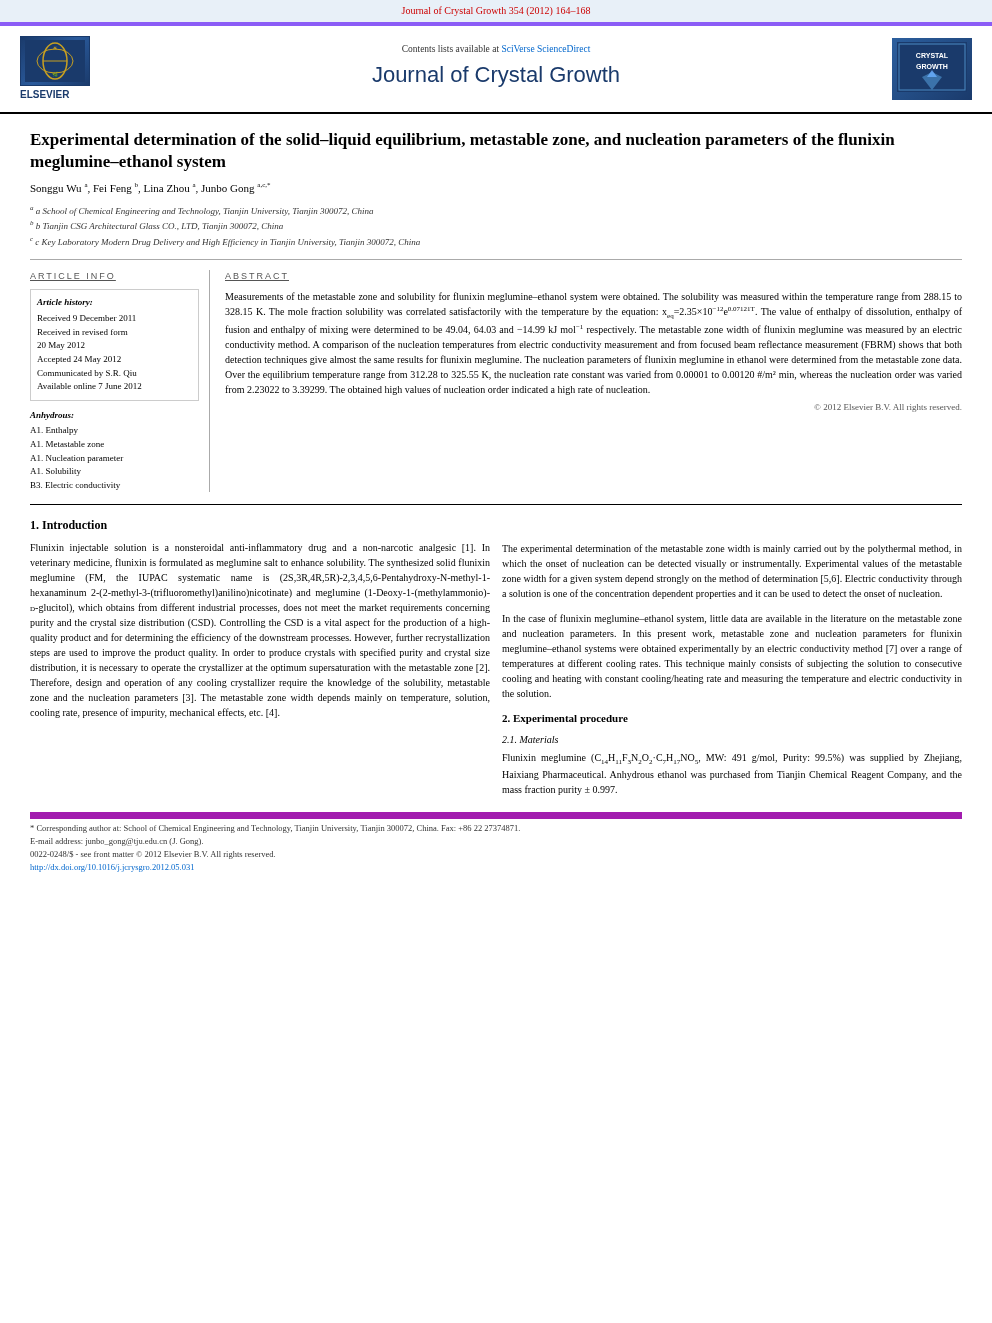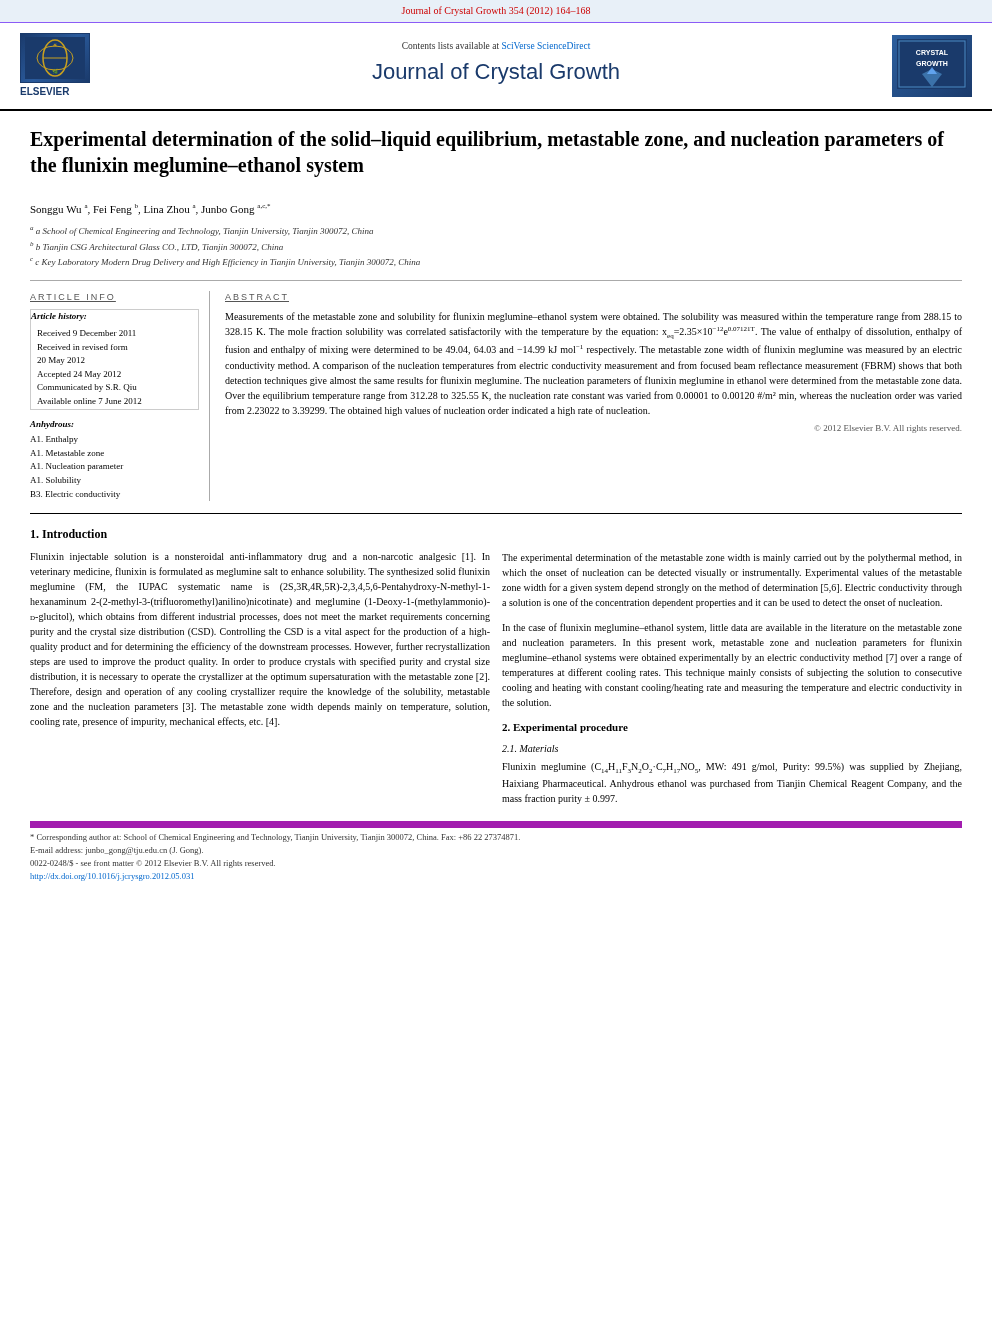--- a/index.html
+++ b/index.html
@@ -11,21 +11,21 @@
       min-height: 1323px;
       font-size: 11px;
       line-height: 1.4;
     }
     .top-bar {
       background: #e8f0f8;
       text-align: center;
       padding: 4px 0;
       font-size: 10px;
       color: #c00;
-      border-bottom: 1px solid #8b5cf6;
+      border-bottom: 4px solid #8b5cf6;
     }
     .journal-header {
       display: flex;
       align-items: center;
       justify-content: space-between;
       padding: 10px 20px;
       border-bottom: 2px solid #000;
     }
     .elsevier-logo {
       width: 80px;
@@ -90,24 +90,24 @@
       font-size: 8px;
       padding: 4px;
       font-weight: bold;
       text-align: center;
       line-height: 1.3;
     }
     .main-content {
       padding: 15px 30px;
     }
     .article-title {
-      font-size: 20px;
+      font-size: 17px;
       font-weight: bold;
       line-height: 1.3;
-      margin-bottom: 24px;
+      margin-bottom: 8px;
       color: #000;
     }
     .authors {
       font-size: 11px;
       margin-bottom: 6px;
       color: #000;
     }
     .affiliations {
       font-size: 9px;
       color: #333;
@@ -136,32 +136,32 @@
       font-family: Arial, sans-serif;
       letter-spacing: 2px;
       text-transform: uppercase;
       color: #555;
       margin-bottom: 6px;
       font-weight: normal;
       text-decoration: underline;
     }
     .article-info-box {
       border: 1px solid #ccc;
-      padding: 0;
+      padding: 6px;
       margin-bottom: 8px;
       font-size: 9px;
     }
     .info-label {
       font-style: italic;
       font-weight: bold;
       font-size: 9px;
       margin-bottom: 4px;
     }
     .info-line {
-      margin: 1px 6px;
+      margin: 1px 0;
       font-size: 9px;
     }
     .keywords-section {
       margin-top: 6px;
       font-size: 9px;
     }
     .keywords-title {
       font-style: italic;
       font-weight: bold;
       font-size: 9px;

